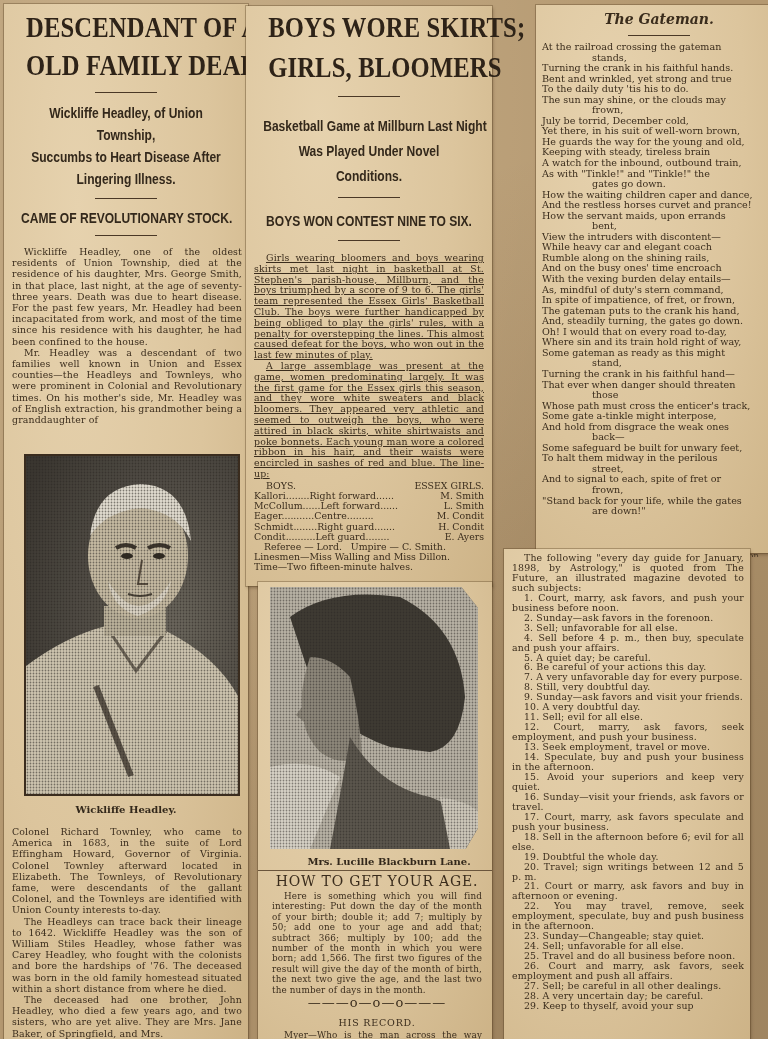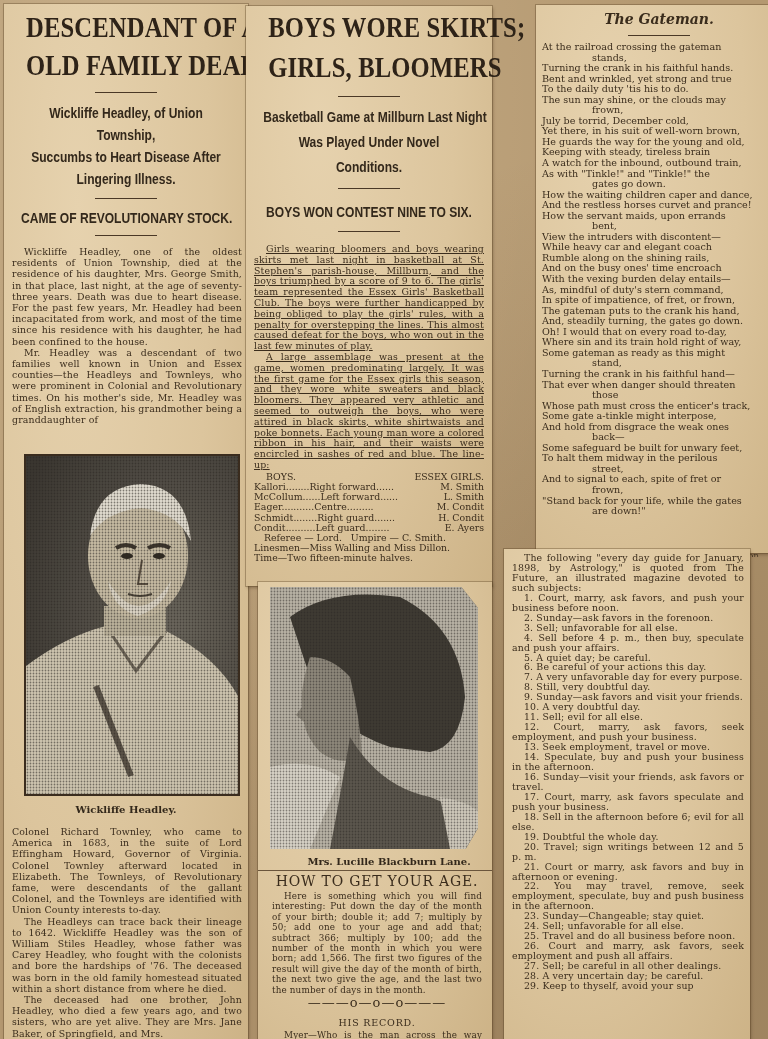--- a/index.html
+++ b/index.html
@@ -134,21 +134,21 @@
       <p style="text-indent:0;">Colonel Richard Townley, who came to America in 1683, in the suite of Lord Effingham Howard, Governor of Virginia. Colonel Townley afterward located in Elizabeth. The Townleys, of Revolutionary fame, were descendants of the gallant Colonel, and the Townleys are identified with Union County interests to-day.</p>
       <p>The Headleys can trace back their lineage to 1642. Wickliffe Headley was the son of William Stiles Headley, whose father was Carey Headley, who fought with the colonists and bore the hardships of '76. The deceased was born in the old family homestead situated within a short distance from where he died.</p>
       <p>The deceased had one brother, John Headley, who died a few years ago, and two sisters, who are yet alive. They are Mrs. Jane Baker, of Springfield, and Mrs.</p>
     </div>
   </div>
 
   <div class="clip" style="left:246px; top:6px; width:246px; height:580px;">
     <div class="headline" style="font-size:30px; line-height:34px; margin-top:4px;">BOYS WORE SKIRTS;</div>
     <div class="headline" style="font-size:30px; line-height:34px; margin-top:6px;">GIRLS, BLOOMERS</div>
     <div class="rule" style="width:62px; margin-top:12px;"></div>
-    <div style="margin-top:8px;">
+    <div style="margin-top:17px;">
       <div class="deck" style="font-size:14px; line-height:25px; white-space:nowrap;">Basketball Game at Millburn Last Night</div>
       <div class="deck" style="font-size:14px; line-height:25px;">Was Played Under Novel</div>
       <div class="deck" style="font-size:14px; line-height:25px;">Conditions.</div>
     </div>
     <div class="rule" style="width:62px; margin-top:8px;"></div>
     <div class="deck" style="font-size:14px; line-height:18px; margin-top:14px; white-space:nowrap;">BOYS WON CONTEST NINE TO SIX.</div>
     <div class="rule" style="width:62px; margin-top:10px;"></div>
 
     <div class="body" style="padding:0 8px 0 8px; margin-top:12px; line-height:10.8px;text-decoration:underline;">
       <p>Girls wearing bloomers and boys wearing skirts met last night in basketball at St. Stephen's parish-house, Millburn, and the boys triumphed by a score of 9 to 6. The girls' team represented the Essex Girls' Basketball Club. The boys were further handicapped by being obliged to play the girls' rules, with a penalty for overstepping the lines. This almost caused defeat for the boys, who won out in the last few minutes of play.</p>
@@ -277,20 +277,21 @@
       <p class="astro-item">5. A quiet day; be careful.</p>
       <p class="astro-item">6. Be careful of your actions this day.</p>
       <p class="astro-item">7. A very unfavorable day for every purpose.</p>
       <p class="astro-item">8. Still, very doubtful day.</p>
       <p class="astro-item">9. Sunday—ask favors and visit your friends.</p>
       <p class="astro-item">10. A very doubtful day.</p>
       <p class="astro-item">11. Sell; evil for all else.</p>
       <p class="astro-item">12. Court, marry, ask favors, seek employment, and push your business.</p>
       <p class="astro-item">13. Seek employment, travel or move.</p>
       <p class="astro-item">14. Speculate, buy and push your business in the afternoon.</p>
+      <p class="astro-item">15. Avoid your superiors and keep very quiet.</p>
       <p class="astro-item">16. Sunday—visit your friends, ask favors or travel.</p>
       <p class="astro-item">17. Court, marry, ask favors speculate and push your business.</p>
       <p class="astro-item">18. Sell in the afternoon before 6; evil for all else.</p>
       <p class="astro-item">19. Doubtful the whole day.</p>
       <p class="astro-item">20. Travel; sign writings between 12 and 5 p. m.</p>
       <p class="astro-item">21. Court or marry, ask favors and buy in afternoon or evening.</p>
       <p class="astro-item">22. You may travel, remove, seek employment, speculate, buy and push business in the afternoon.</p>
       <p class="astro-item">23. Sunday—Changeable; stay quiet.</p>
       <p class="astro-item">24. Sell; unfavorable for all else.</p>
       <p class="astro-item">25. Travel and do all business before noon.</p>

